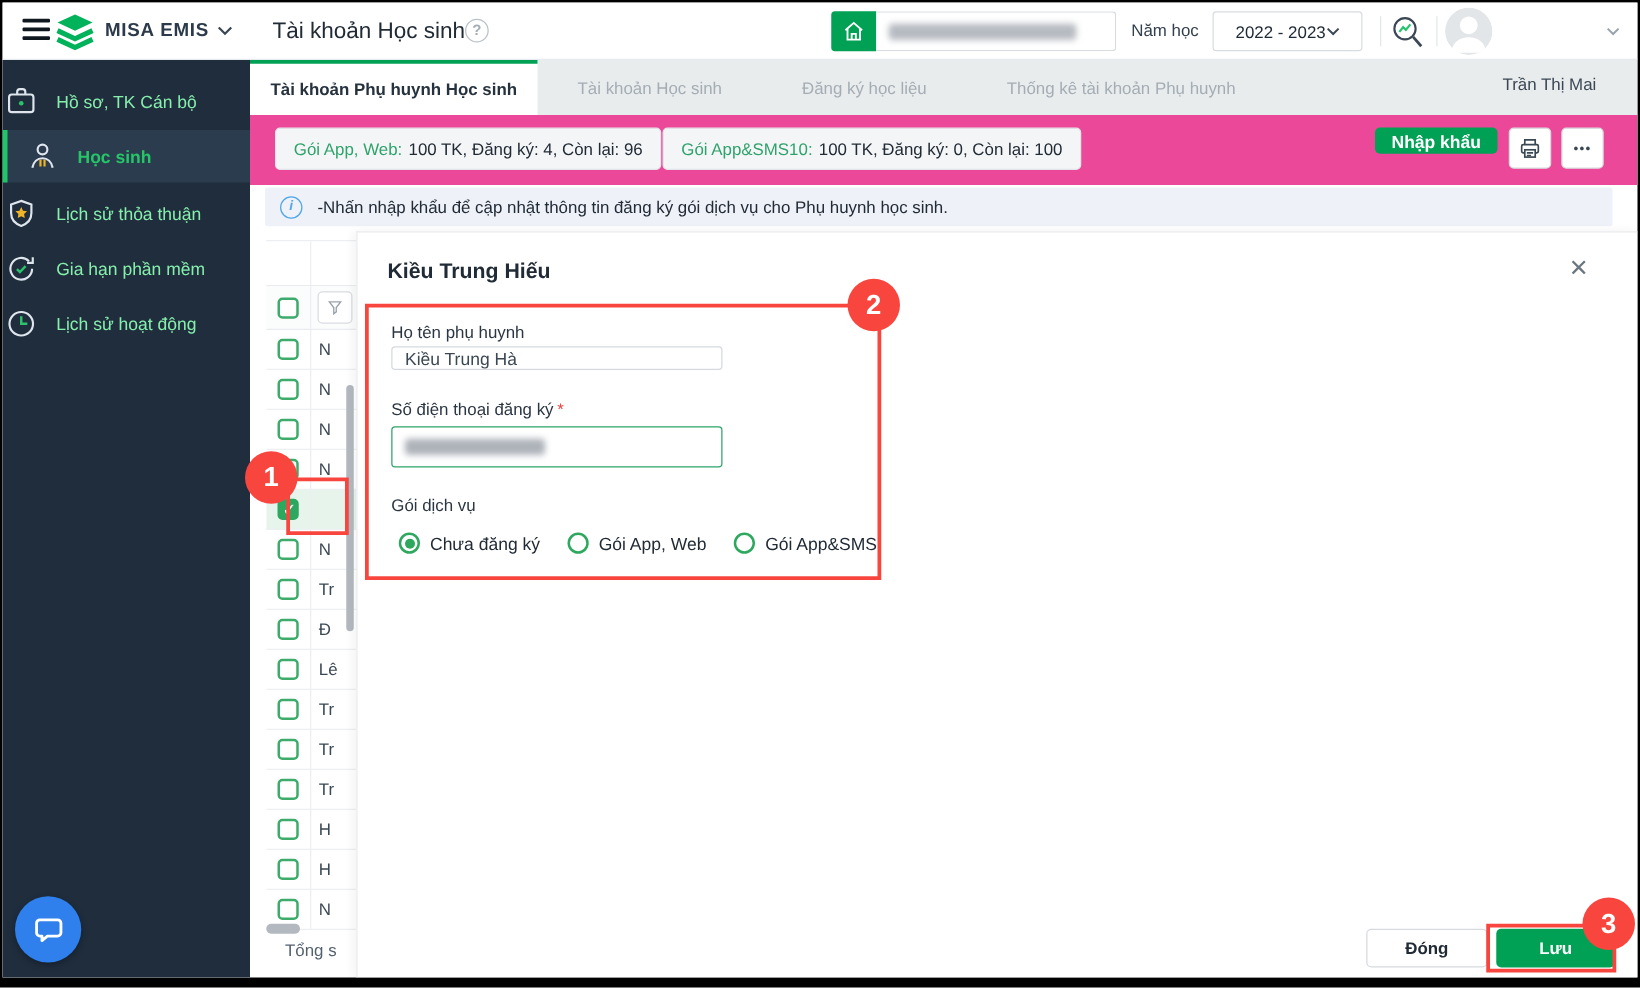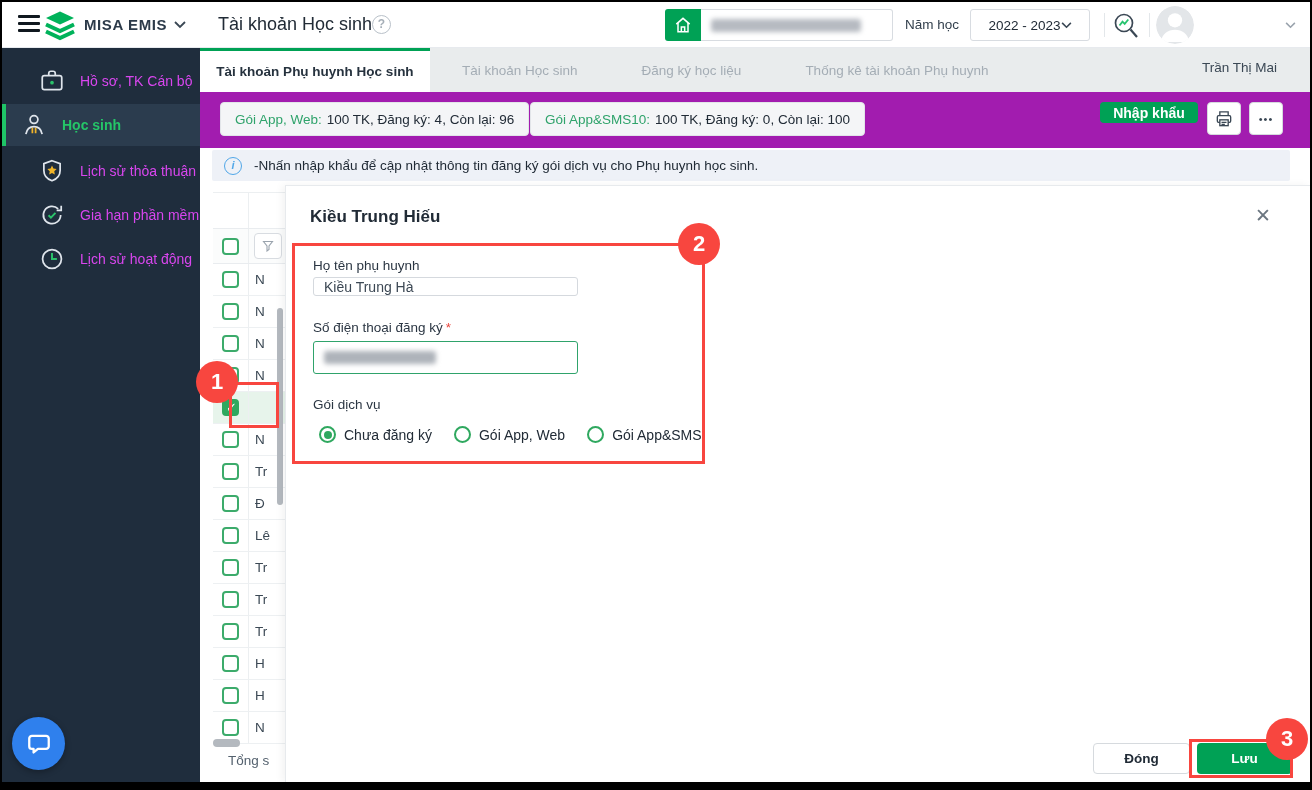--- a/index.html
+++ b/index.html
@@ -23,31 +23,31 @@
   .year-label { position:absolute; left:903px; top:15px; font-size:13.5px; color:#33404d; }
   .year-select { position:absolute; left:968px; top:7px; width:120px; height:32px; border:1px solid #d8dce1; border-radius:3px; display:flex; align-items:center; justify-content:center; padding:0 10px; font-size:13.5px; color:#212b36; cursor:pointer; }
   .vdiv { position:absolute; top:11px; width:1px; height:24px; background:#e3e7ea; }
   .search-ico { position:absolute; left:1108px; top:8px; cursor:pointer; }
   .avatar { position:absolute; left:1154px; top:4px; width:38px; height:38px; border-radius:50%; overflow:hidden; }
   .uname { position:absolute; left:1200px; top:15px; font-size:13.5px; color:#3a4754;margin-top:43px; }
   .user-chev { position:absolute; left:1283px; top:20px; }
 
   
   .sidebar { position:absolute; left:0; top:46px; width:198px; height:734px; background:#1f2d3d; z-index:4; }
-  .side-item { position:absolute; left:0; width:198px; height:42px; display:flex; align-items:center; gap:14px; padding-left:36px; color:#d946ef; font-size:14px; cursor:pointer; }
+  .side-item { position:absolute; left:0; width:198px; height:42px; display:flex; align-items:center; gap:14px; padding-left:1px; color:#86efac; font-size:14px; cursor:pointer; }
   .side-item.active { background:#2b3c4e; border-left:4px solid #1fc567; padding-left:14px; color:#25c568; font-weight:bold; }
   .side-ico { width:28px; height:28px; display:flex; align-items:center; justify-content:center; flex:none; }
 
   
   .tabbar { position:absolute; left:198px; top:46px; width:1110px; height:44px; background:#e9eced; display:flex; z-index:4; }
   .tab { display:flex; align-items:center; justify-content:center; font-size:13.5px; color:#a4adb5; padding:0 32px; cursor:pointer; }
   .tab.active { width:230px; padding:0; background:#fff; border-top:3px solid #00a155; color:#26323e; font-weight:bold; }
 
   
-  .toolbar { position:absolute; left:198px; top:90px; width:1110px; height:56px; background:#a21caf; }
+  .toolbar { position:absolute; left:198px; top:90px; width:1110px; height:56px; background:#ec4899; }
   .badge { position:absolute; top:10px; height:34px; background:#f4f5f7; border:1px solid #e2e5e9; border-radius:4px; display:flex; align-items:center; padding:0 14px; font-size:13.5px; white-space:nowrap; }
   .badge .b-label { color:#2fa36b; margin-right:5px; }
   .badge .b-value { color:#212b36; }
   .btn-import { position:absolute; left:900px; top:10px; width:98px; height:21px; background:#00a155; color:#fff; border:none; border-radius:4px; font-size:14px; font-weight:bold; cursor:pointer; font-family:inherit; }
   .icon-btn { position:absolute; top:10px; width:34px; height:33px; background:#fff; border:1px solid #d6dade; border-radius:4px; display:flex; align-items:center; justify-content:center; cursor:pointer; color:#3a4754; }
   .dots { font-size:11px; letter-spacing:1px; color:#3a4754; }
 
   
   .infobar { position:absolute; left:210px; top:148px; width:1078px; height:31px; background:#eef1f7; border-radius:2px; display:flex; align-items:center; padding-left:12px; z-index:3; }
   .info-ico { width:18px; height:18px; border:1.6px solid #51a7e8; border-radius:50%; color:#51a7e8; font-size:11px; font-style:italic; font-weight:bold; text-align:center; line-height:15px; flex:none; }

